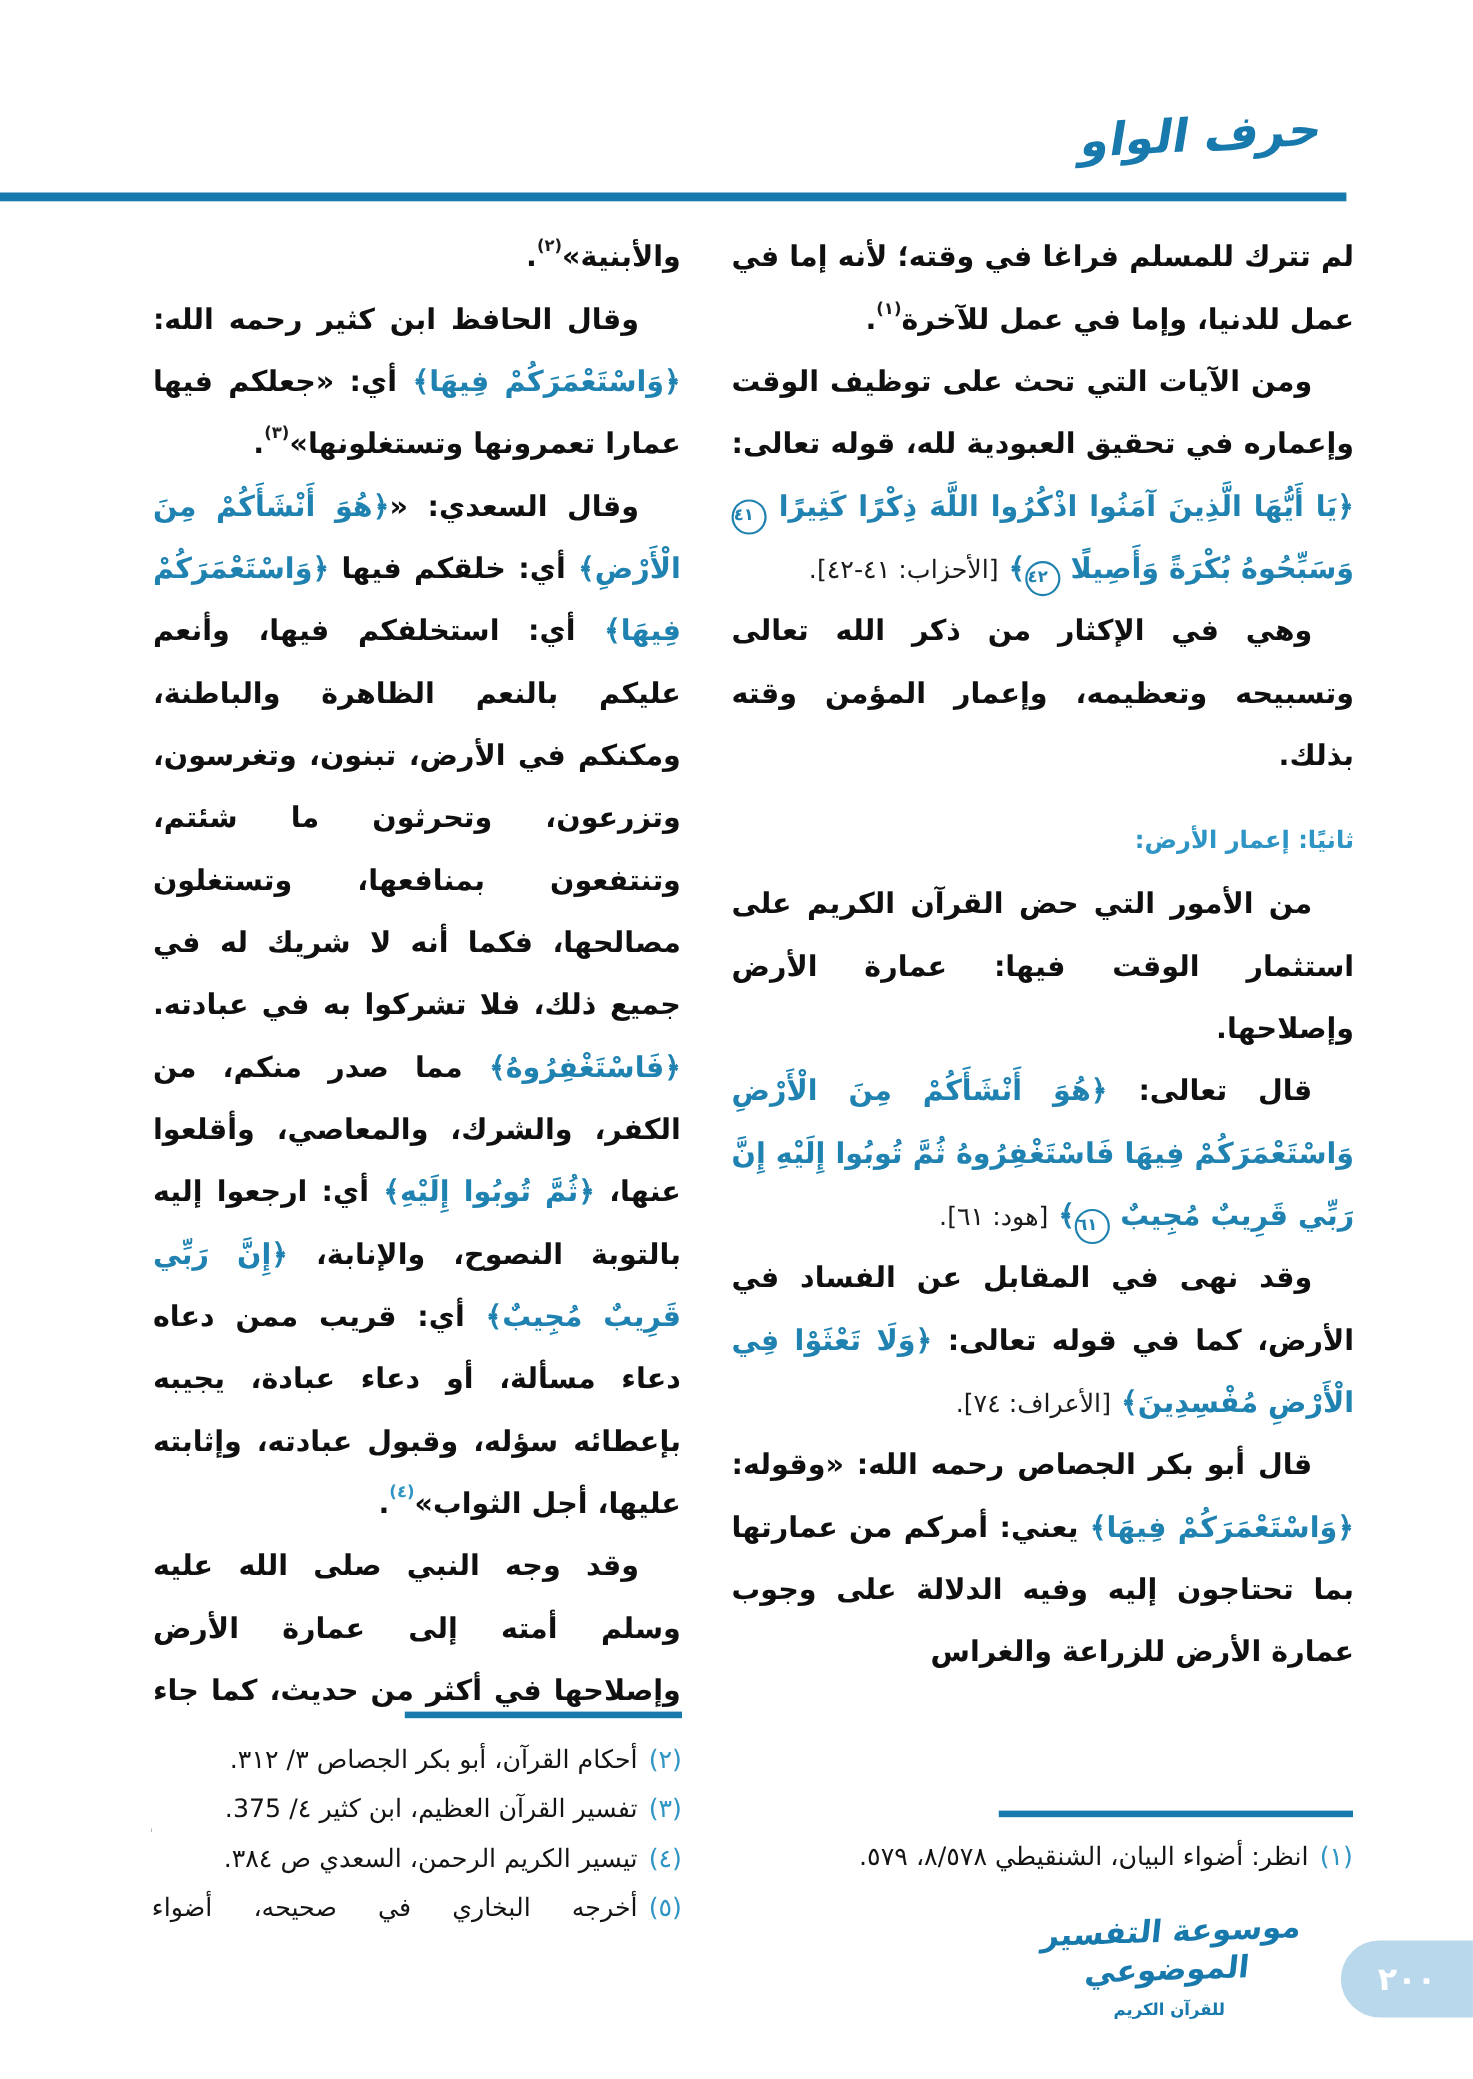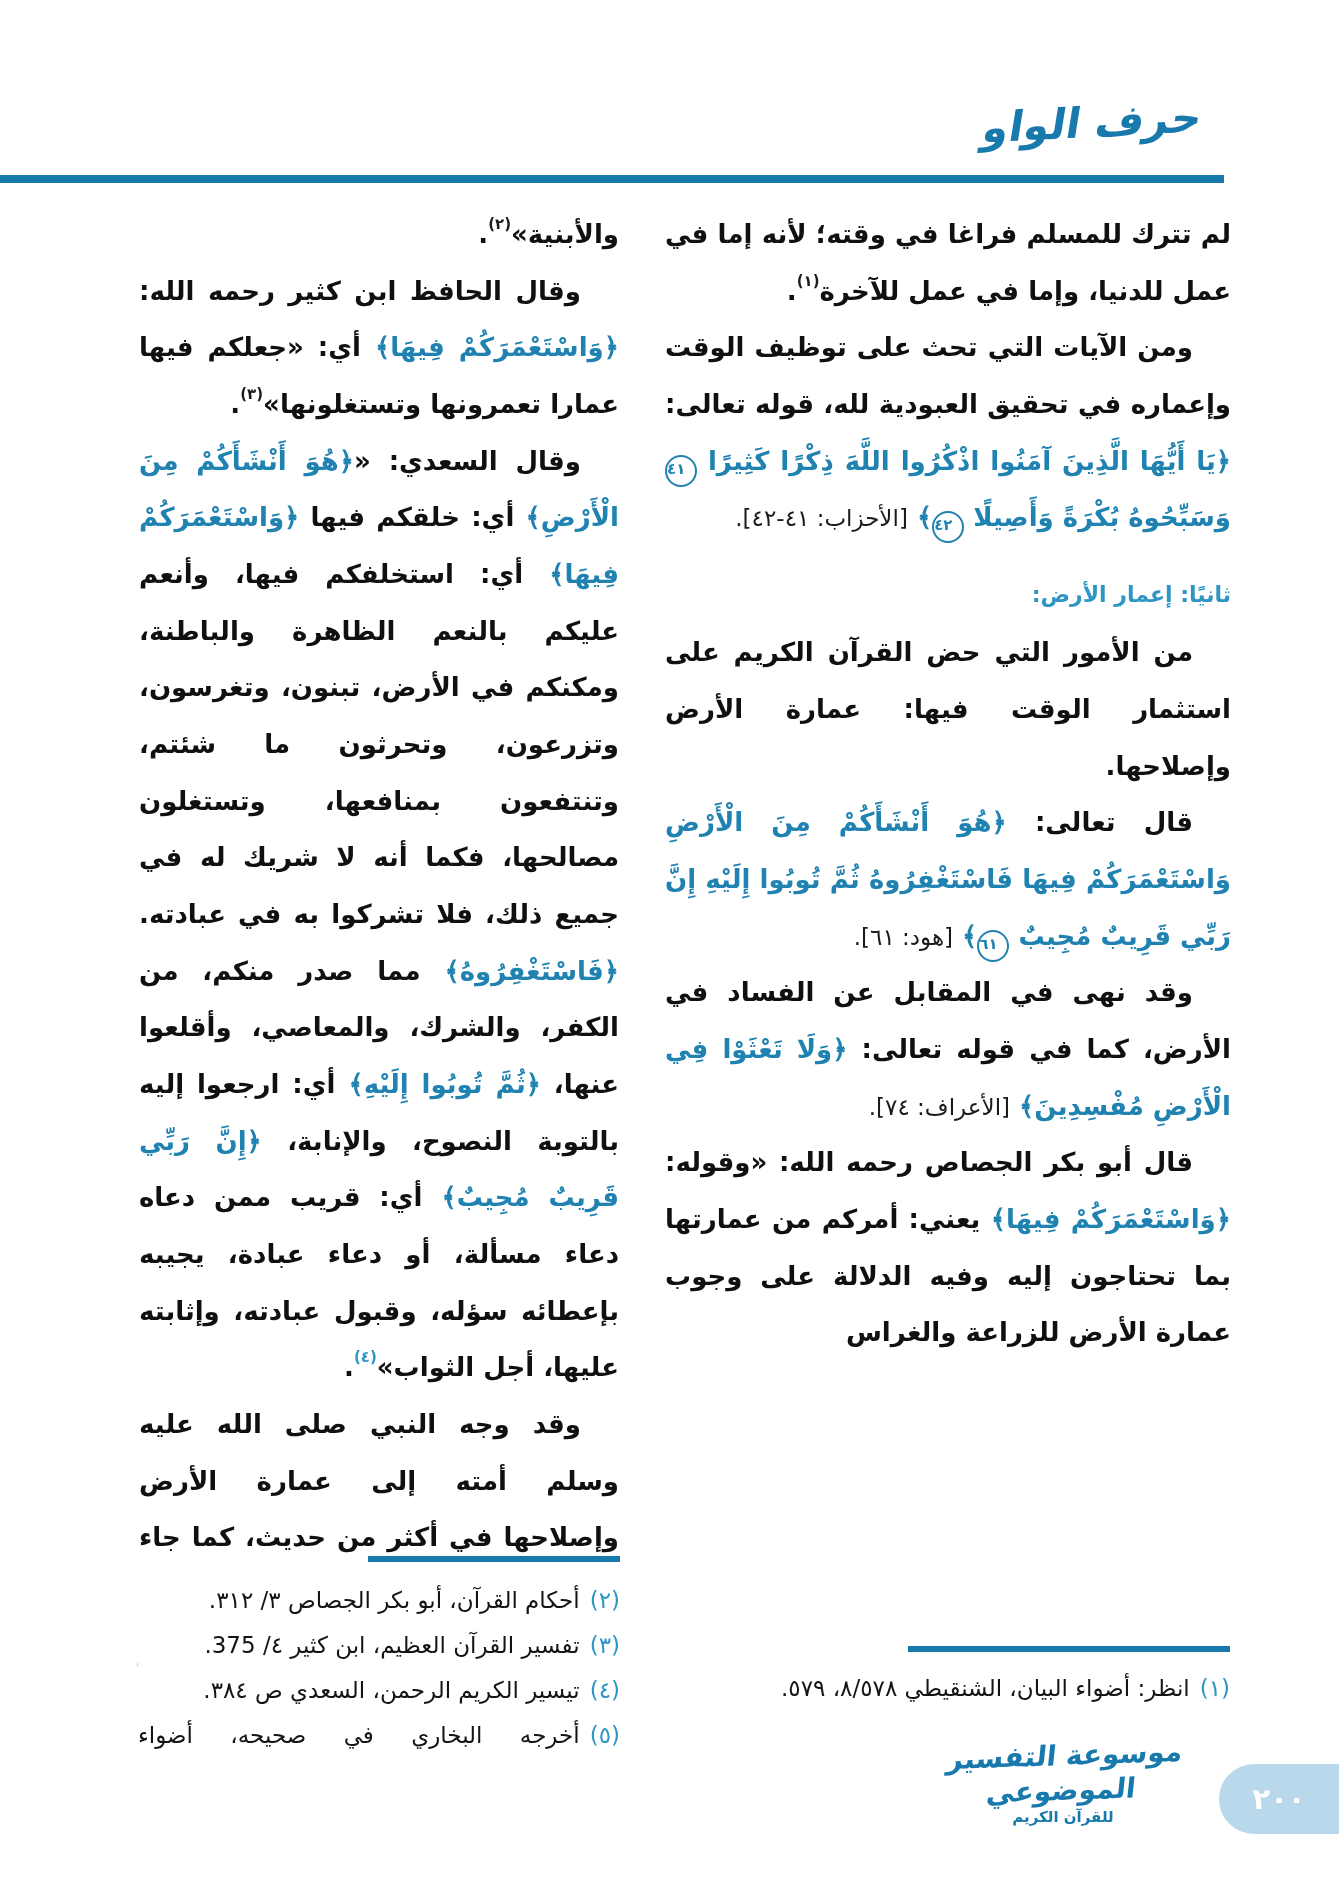--- a/index.html
+++ b/index.html
@@ -55,21 +55,21 @@
   .fnum{color:#2e95c4;white-space:nowrap;}
   .ftext{flex:1;min-width:0;}
   .ftext.justify-last{text-align-last:justify;}
 
   
   .logo{
     position:absolute;top:1738px;right:150px;width:252px;text-align:center;color:#1879ac;
     font-weight:bold;z-index:2;
   }
   .logo-line1{font-size:28px;line-height:1.25;transform:skewX(-8deg) rotate(-2deg);}
-  .logo-line2{font-size:15px;margin-top:0;letter-spacing:1px;}
+  .logo-line2{font-size:15px;margin-top:10px;letter-spacing:1px;}
   .page-pill{
     position:absolute;top:1764px;right:0;width:120px;height:70px;background:#bad8ec;
     border-radius:38px 0 0 38px;display:flex;align-items:center;justify-content:center;
     color:#ffffff;font-size:29px;font-weight:bold;letter-spacing:3px;z-index:2;
   }
 </style>
 </head>
 <body>
 
 <div class="page">
@@ -77,20 +77,21 @@
   <div class="header-callig">حرف الواو</div>
   <div class="header-rule"></div>
 
   <div class="columns">
 
     <div class="col-a">
       <p class="para no-indent"><span>لم تترك للمسلم فراغا في وقته؛ لأنه إما في عمل للدنيا، وإما في عمل للآخرة</span><span class="fnmark">(١)</span><span>.</span></p>
 
       <p class="para"><span>ومن الآيات التي تحث على توظيف الوقت وإعماره في تحقيق العبودية لله، قوله تعالى: </span><span class="q">﴿يَا أَيُّهَا الَّذِينَ آمَنُوا اذْكُرُوا اللَّهَ ذِكْرًا كَثِيرًا </span><span class="aya">٤١</span><span class="q"> وَسَبِّحُوهُ بُكْرَةً وَأَصِيلًا </span><span class="aya">٤٢</span><span class="q">﴾ </span><span class="ref">[الأحزاب: ٤١-٤٢].</span></p>
 
+      <p class="para"><span>وهي في الإكثار من ذكر الله تعالى وتسبيحه وتعظيمه، وإعمار المؤمن وقته بذلك.</span></p>
 
       <h2 class="heading-blue">ثانيًا: إعمار الأرض:</h2>
 
       <p class="para"><span>من الأمور التي حض القرآن الكريم على استثمار الوقت فيها: عمارة الأرض وإصلاحها.</span></p>
 
       <p class="para"><span>قال تعالى: </span><span class="q">﴿هُوَ أَنْشَأَكُمْ مِنَ الْأَرْضِ وَاسْتَعْمَرَكُمْ فِيهَا فَاسْتَغْفِرُوهُ ثُمَّ تُوبُوا إِلَيْهِ إِنَّ رَبِّي قَرِيبٌ مُجِيبٌ </span><span class="aya">٦١</span><span class="q">﴾ </span><span class="ref">[هود: ٦١].</span></p>
 
       <p class="para"><span>وقد نهى في المقابل عن الفساد في الأرض، كما في قوله تعالى: </span><span class="q">﴿وَلَا تَعْثَوْا فِي الْأَرْضِ مُفْسِدِينَ﴾ </span><span class="ref">[الأعراف: ٧٤].</span></p>
 
       <p class="para"><span>قال أبو بكر الجصاص رحمه الله: «وقوله: </span><span class="q">﴿وَاسْتَعْمَرَكُمْ فِيهَا﴾</span><span> يعني: أمركم من عمارتها بما تحتاجون إليه وفيه الدلالة على وجوب عمارة الأرض للزراعة والغراس</span></p>

